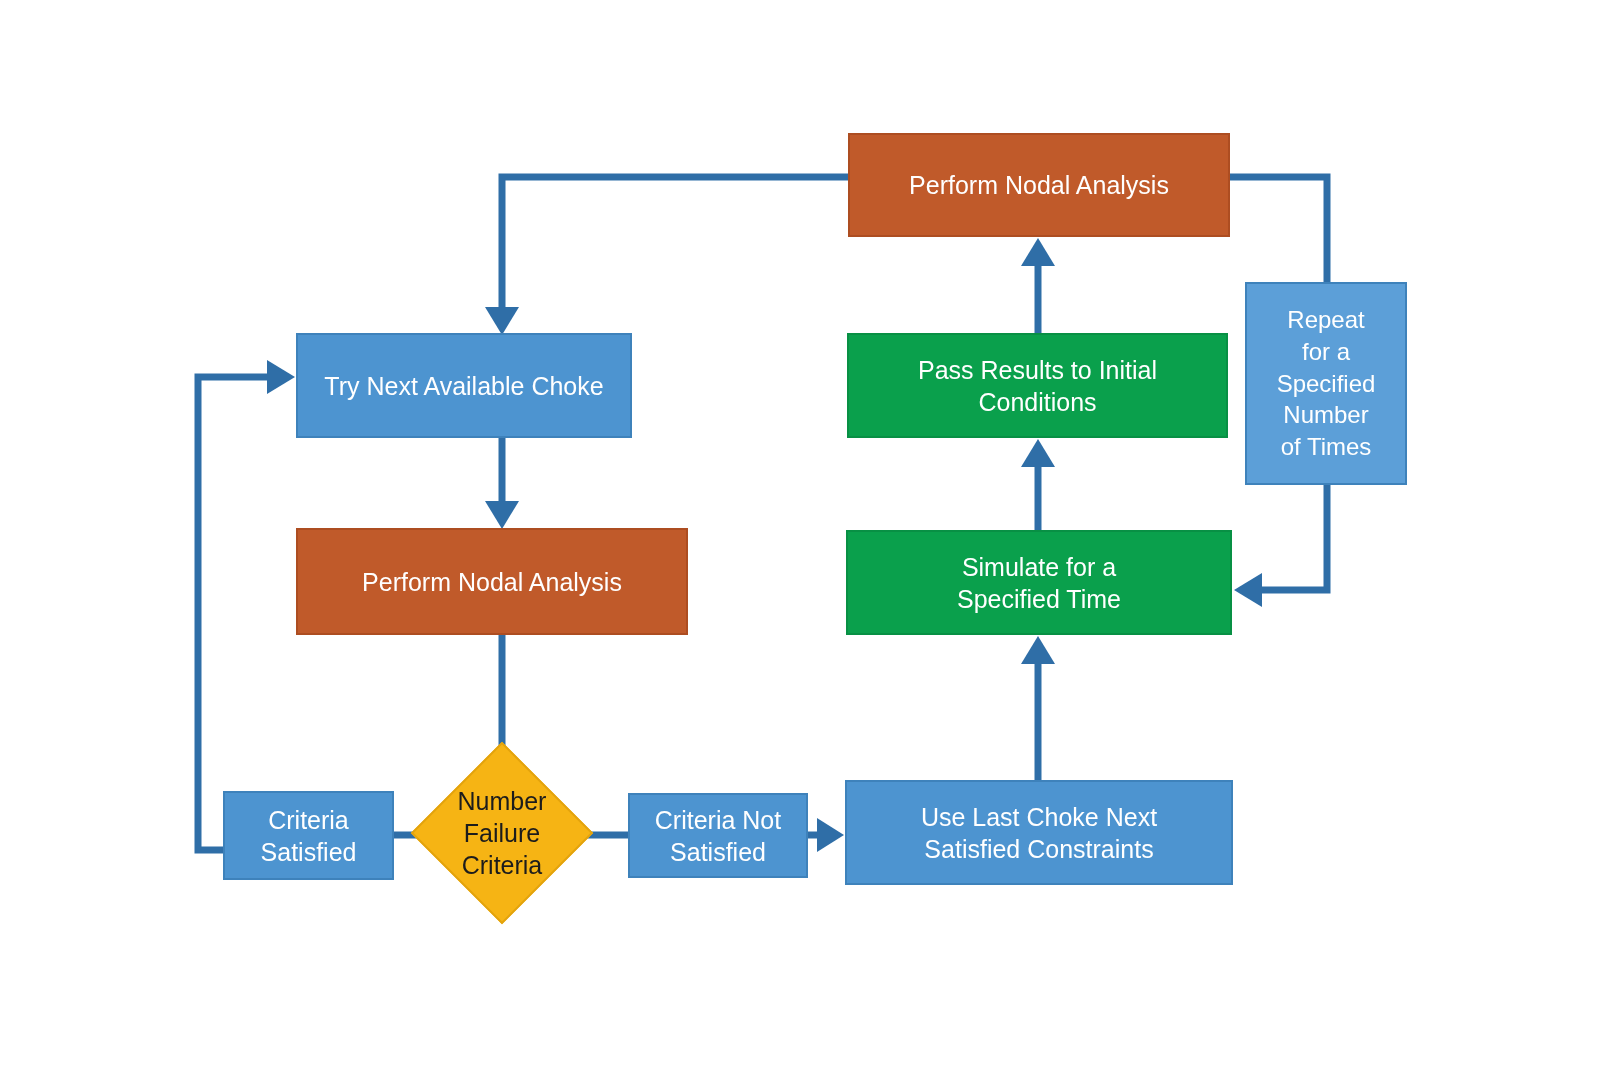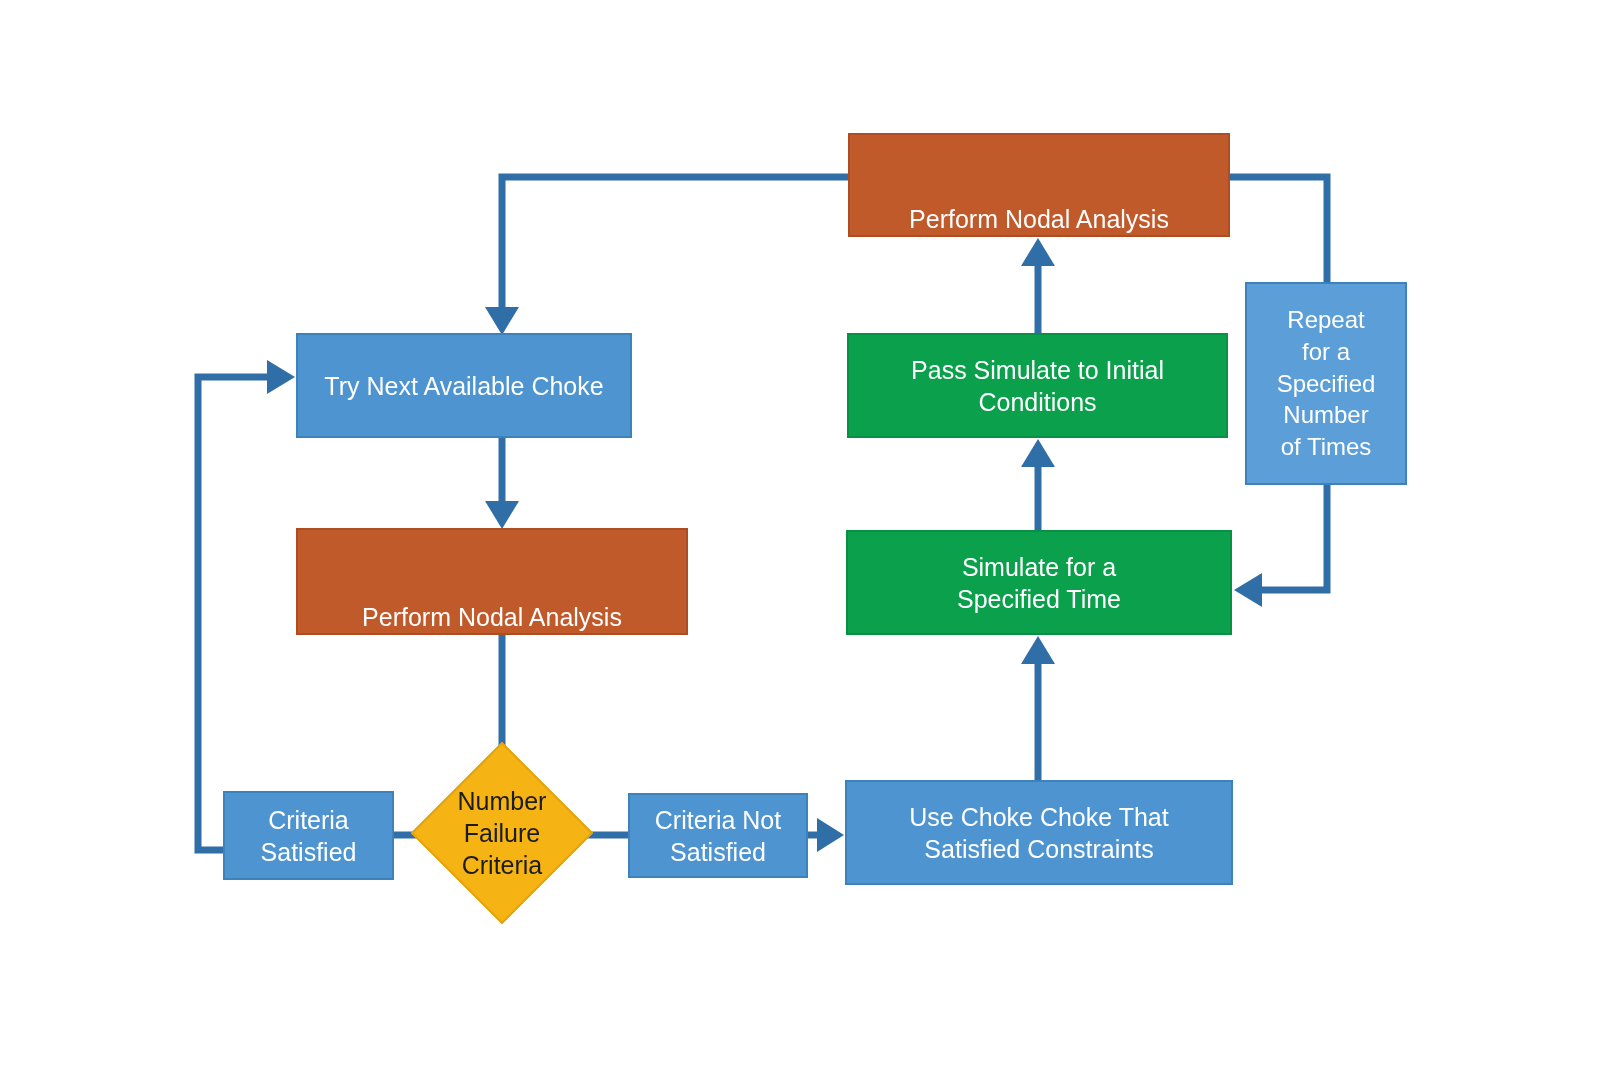--- a/index.html
+++ b/index.html
@@ -38,21 +38,21 @@
     text-align: center;
     box-sizing: border-box;
     color: var(--box-text);
   }
   .label {
     font-size: 25px;
     line-height: 1.28;
     white-space: pre-line;
   }
   .label-small { font-size: 24px; line-height: 1.33; }
-  .process-brown { background: var(--brown); border: 2px solid var(--brown-border); align-items: flex-end; }
+  .process-brown { background: var(--brown); border: 2px solid var(--brown-border); }
   .process-blue { background: var(--blue); border: 2px solid var(--blue-border); }
   .process-lightblue { background: var(--lightblue); border: 2px solid var(--blue-border); }
   .process-green { background: var(--green); border: 2px solid var(--green-border); }
   .diamond-wrap { background: transparent; border: none; }
   .diamond-shape {
     position: absolute;
     left: 50%; top: 50%;
     width: 129px; height: 129px;
     transform: translate(-50%, -50%) rotate(45deg);
     background: var(--yellow);
@@ -122,31 +122,31 @@
     <span class="label">Criteria
 Satisfied</span>
   </div>
 
   <div class="node process-blue" style="left:628px; top:793px; width:180px; height:85px;align-items:center;">
     <span class="label">Criteria Not
 Satisfied</span>
   </div>
 
   <div class="node process-blue" style="left:845px; top:780px; width:388px; height:105px;">
-    <span class="label">Use Choke Choke That
+    <span class="label">Use Last Choke Next
 Satisfied Constraints</span>
   </div>
 
   <div class="node process-green" style="left:846px; top:530px; width:386px; height:105px;">
     <span class="label">Simulate for a
 Specified Time</span>
   </div>
 
   <div class="node process-green" style="left:847px; top:333px; width:381px; height:105px;">
-    <span class="label">Pass Simulate to Initial
+    <span class="label">Pass Results to Initial
 Conditions</span>
   </div>
 
   <div class="node process-lightblue" style="left:1245px; top:282px; width:162px; height:203px;">
     <span class="label label-small">Repeat
 for a
 Specified
 Number
 of Times</span>
   </div>

